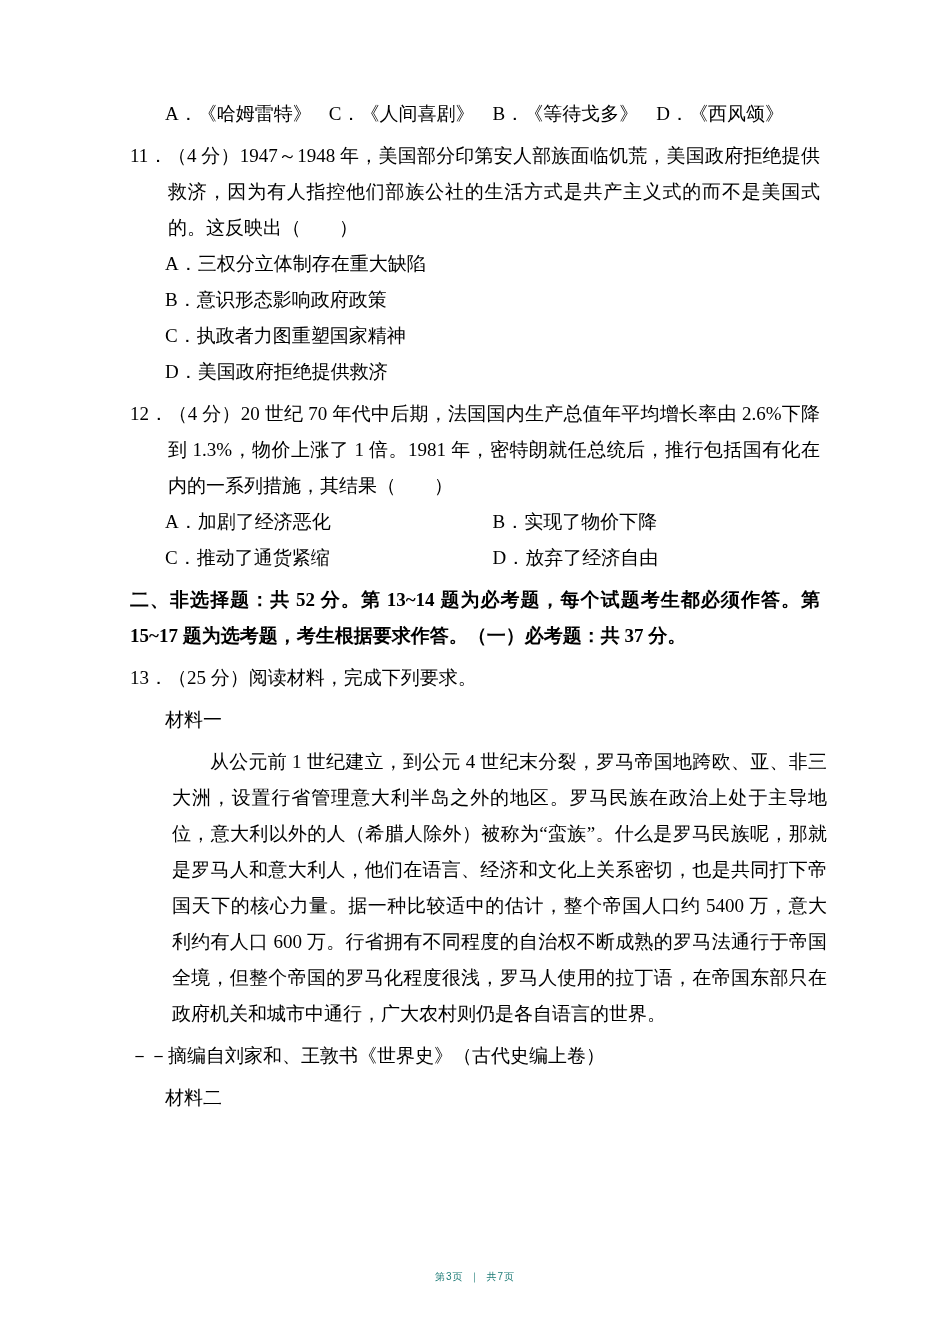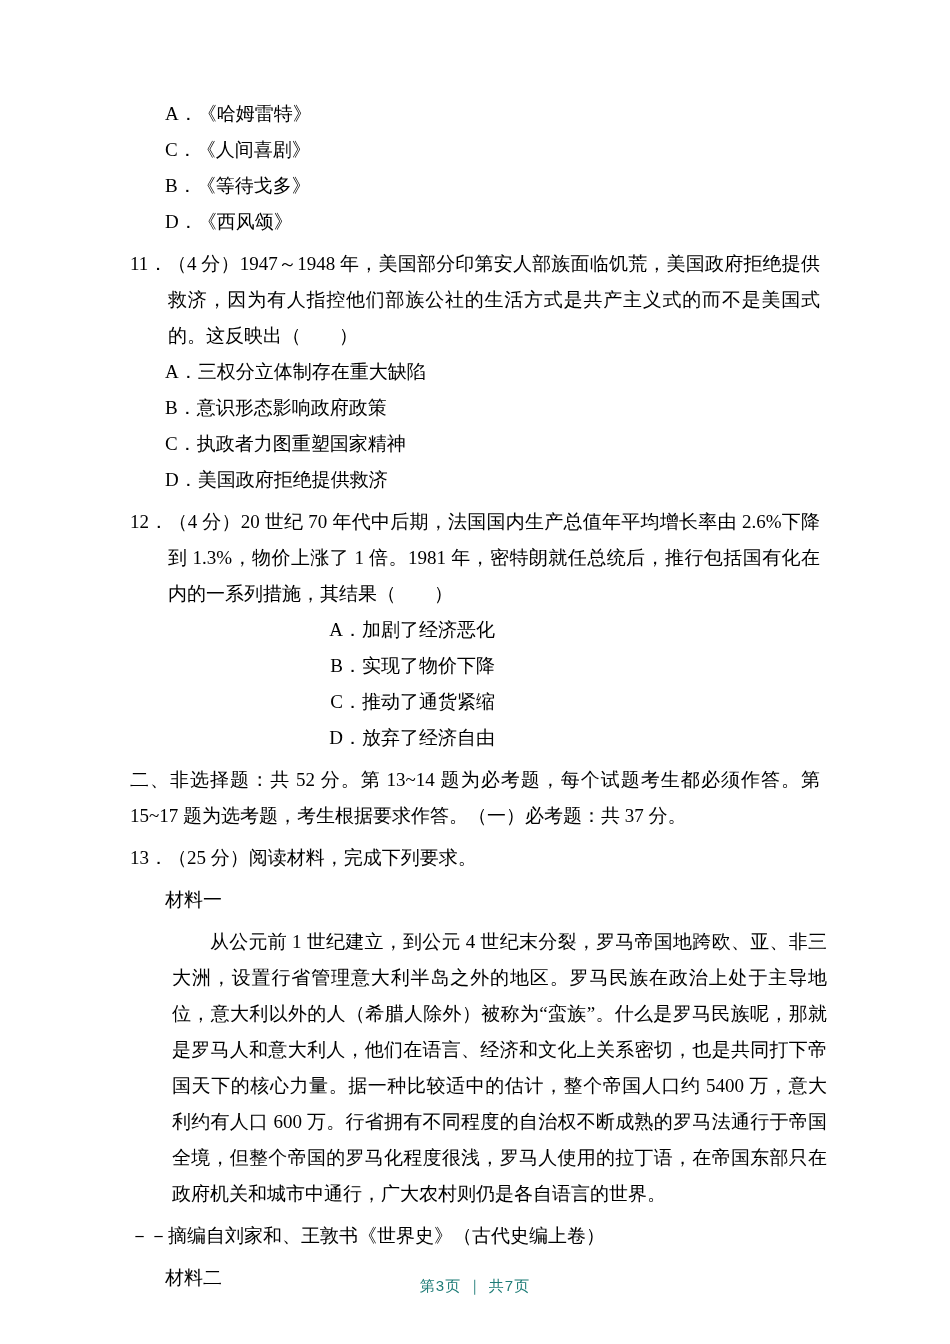--- a/index.html
+++ b/index.html
@@ -22,39 +22,39 @@
     font-size: 19px;
     line-height: 36px;
   }
   .block { margin-bottom: 6px; }
   .hang {
     padding-left: 38px;
     text-indent: -38px;
     text-align: justify;
   }
   .opt-line { padding-left: 35px; }
-  .options-row { display: flex; padding-left: 35px; flex-direction: column; }
+  .options-row { display: flex; padding-left: 35px; }
   .options-row.four .opt { width: 165px; }
-  .options-row.two .opt { width: 330px; text-align: right; }
-  .section-heading { font-weight: normal; text-align: justify; }
+  .options-row.two .opt { width: 330px; }
+  .section-heading { font-weight: bold; text-align: justify; }
   .material-label { padding-left: 35px; }
   .material-para {
     margin-left: 42px;
     width: 655px;
     text-align: justify;
     text-indent: 2em;
   }
   .source-line { text-align: left; }
   .footer {
     position: absolute;
     left: 0;
     width: 100%;
-    bottom: 48px;
+    bottom: 60px;
     text-align: center;
-    font-size: 15px;
+    font-size: 10px;
     color: #1d7b76;
     font-family: "Liberation Sans", "DejaVu Sans", sans-serif;
     letter-spacing: 1px;
   }
   .footer .sep { margin: 0 6px; color: #1d7b76; }
 </style>
 </head>
 <body>
 
 <div class="page">

